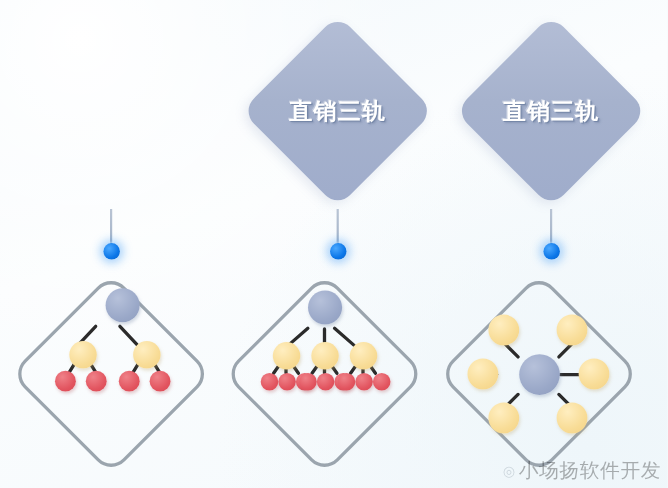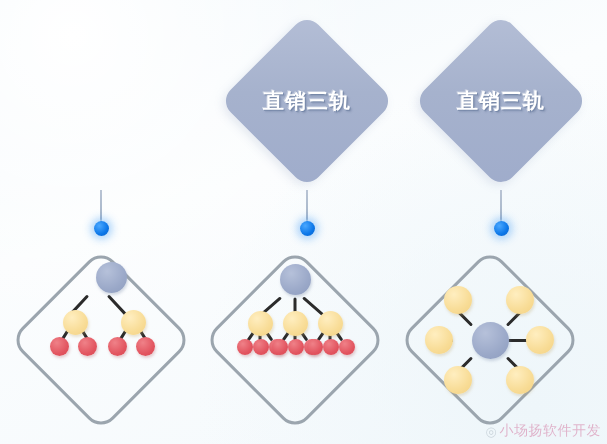--- a/index.html
+++ b/index.html
@@ -113,21 +113,21 @@
     position:absolute;
     right:6px; bottom:4px;
     display:flex; align-items:center; gap:3px;
     opacity:0.30;
   }
   .wm-mark {
     font-size:13px; color:#7f8e9b; line-height:1;
     letter-spacing:0px;
   }
   .wm-text {
-    font-size:14px; color:#be185d;
+    font-size:18px; color:#000000;
     letter-spacing:0.5px; white-space:nowrap;
   }
 </style>
 </head>
 <body>
 
 <div id="stage">
   <div class="bg-wash"></div>
 
 

